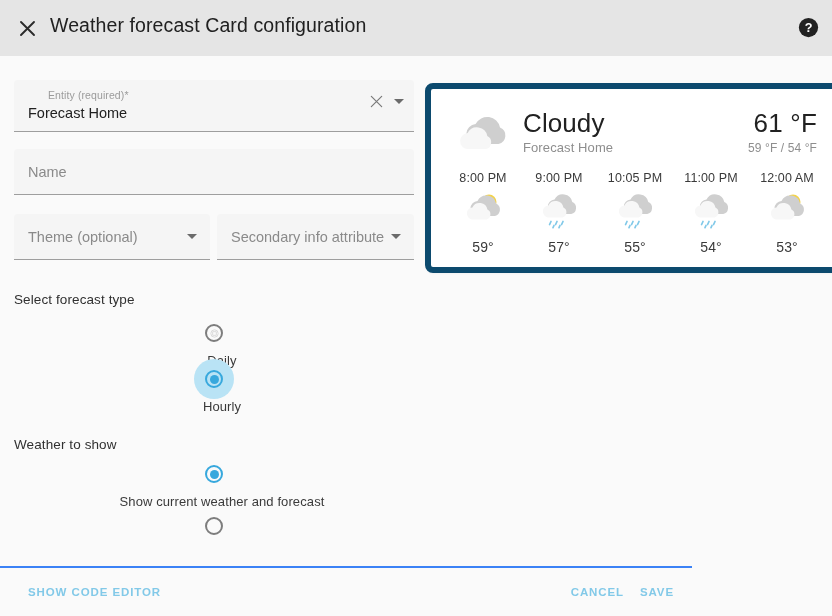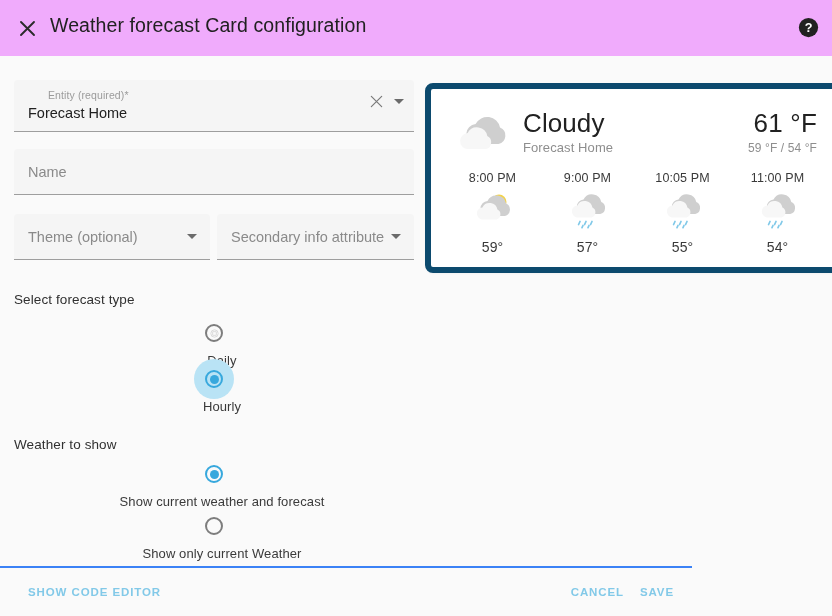--- a/index.html
+++ b/index.html
@@ -15,21 +15,21 @@
     overflow: hidden;
     position: relative;
   }
 
   
   .header {
     position: absolute;
     top: 0; left: 0;
     width: 832px;
     height: 56px;
-    background: #f0abfc;
+    background: #e5e5e5;
     display: flex;
     align-items: center;
   }
   .close-btn {
     position: absolute;
     left: 12px;
     top: 13px;
     width: 30px;
     height: 30px;
     display: flex;
@@ -391,21 +391,20 @@
         <div class="radio-dot"></div>
       </div>
     </div>
     <span class="radio-label">Show current weather and forecast</span>
   </div>
 
   <div class="radio-row ws-row" style="margin-top:12px">
     <div class="radio-wrap">
       <div class="radio-outer"></div>
     </div>
-    <span class="radio-label">Show only current Weather</span>
   </div>
 
   <div class="radio-row ws-row" style="margin-top:12px">
     <div class="radio-wrap">
       <div class="radio-outer"></div>
     </div>
     <span class="radio-label">Show only forecast</span>
   </div>
 </div>
 
@@ -478,20 +477,29 @@
           <path d="M14 30.5 l-1.4 3"></path>
           <path d="M20 30.5 l-1.4 3"></path>
           <path d="M26 30.5 l-1.4 3"></path>
           <path d="M17 34.5 l-1 2.2"></path>
           <path d="M23 34.5 l-1 2.2"></path>
         </g>
       </svg>
       <div class="fc-temp">54°</div>
     </div>
 
+    <div class="forecast-cell">
+      <div class="fc-time">12:00 AM</div>
+      <svg class="fc-icon" viewBox="0 0 44 40">
+        <circle cx="28" cy="11" r="7.5" fill="#f2d24b"></circle>
+        <path d="M16 25 a7.6 7.6 0 0 1 0.5 -15.1 a9.9 9.9 0 0 1 18.6 2.7 a6.6 6.6 0 0 1 -1.2 12.4 z" fill="#cfcfcf"></path>
+        <path d="M11 28.5 a6.1 6.1 0 0 1 0.4 -12.1 a8 8 0 0 1 15 2.2 a5.3 5.3 0 0 1 -0.9 9.9 z" fill="#f7f7f7"></path>
+      </svg>
+      <div class="fc-temp">53°</div>
+    </div>
 
   </div>
 </div>
 
 <div class="footer">
   <div class="footer-btn btn-code-editor">SHOW CODE EDITOR</div>
   <div class="footer-btn btn-cancel">CANCEL</div>
   <div class="footer-btn btn-save">SAVE</div>
 </div>
 

